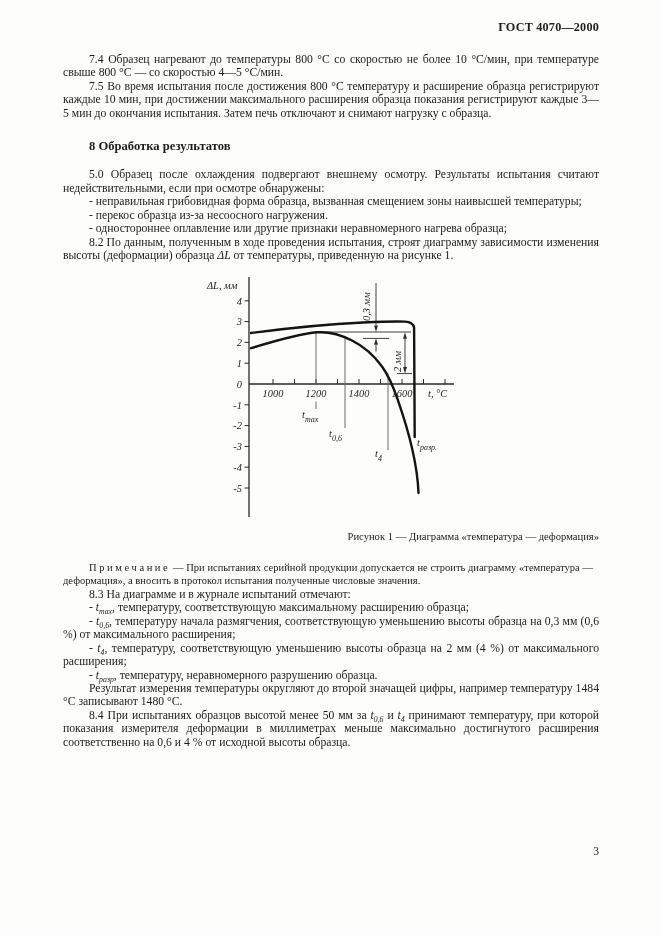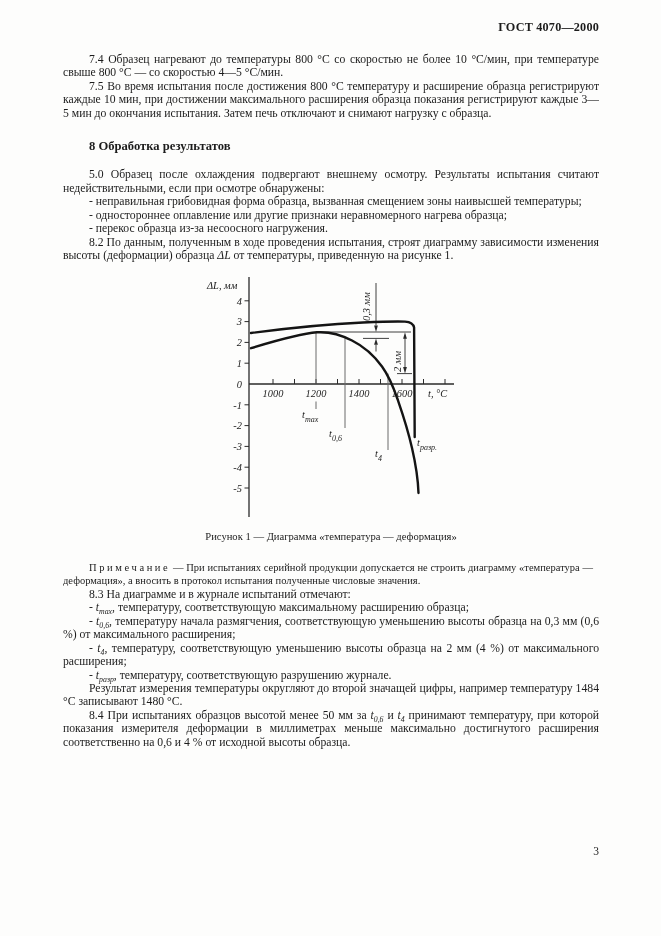--- a/index.html
+++ b/index.html
@@ -6,43 +6,43 @@
   body{width:661px;height:936px;background:#ffffff;font-family:"Liberation Serif",serif;color:#1c1c1c;}
   .page{position:relative;width:661px;height:936px;background:#fdfdfc;overflow:hidden}
   .doc-code{position:absolute;top:20px;right:62px;font-weight:bold;font-size:12.2px;letter-spacing:.2px}
   .content{position:absolute;left:63px;top:53px;width:536px}
   p.body{margin:0;text-indent:26px;text-align:justify;font-size:11.7px;line-height:13.45px}
   h2.sec{margin:19px 0 14px 0;padding-left:26px;font-size:12.6px;font-weight:bold}
   i.var{font-style:italic}
   sub.vs{font-size:7.8px;font-style:italic;line-height:0}
   .figure-block{position:relative;height:252px;margin-top:8px}
   .figure-block svg{position:absolute;left:126px;top:0}
-  .caption{text-align:center;font-size:10.6px;margin-top:9px;line-height:12px}
+  .caption{text-align:right;font-size:10.6px;margin-top:9px;line-height:12px}
   p.note{margin:19px 6px 0 0;text-indent:26px;text-align:justify;font-size:10.5px;line-height:12.7px}
   .sp{letter-spacing:2.6px}
   .pageno{position:absolute;top:845px;right:62px;font-size:11.5px}
   svg text{font-style:italic;font-size:10.4px;fill:#1c1c1c;font-family:"Liberation Serif",serif}
   svg .sub{font-size:8px}
 </style>
 </head>
 <body>
 
 <div class="page">
   <div class="doc-code">ГОСТ 4070—2000</div>
 
   <div class="content">
     <p class="body">7.4 Образец нагревают до температуры 800 °С со скоростью не более 10 °С/мин, при температуре свыше 800 °С — со скоростью 4—5 °С/мин.</p>
     <p class="body">7.5 Во время испытания после достижения 800 °С температуру и расширение образца регистрируют каждые 10 мин, при достижении максимального расширения образца показания регистрируют каждые 3—5 мин до окончания испытания. Затем печь отключают и снимают нагрузку с образца.</p>
 
     <h2 class="sec">8 Обработка результатов</h2>
 
     <p class="body">5.0 Образец после охлаждения подвергают внешнему осмотру. Результаты испытания считают недействительными, если при осмотре обнаружены:</p>
     <p class="body">- неправильная грибовидная форма образца, вызванная смещением зоны наивысшей температуры;</p>
+    <p class="body">- перекос образца из-за несоосного нагружения.</p>
     <p class="body">- одностороннее оплавление или другие признаки неравномерного нагрева образца;</p>
-    <p class="body">- перекос образца из-за несоосного нагружения.</p>
 
     <p class="body"><span>8.2 По данным, полученным в ходе проведения испытания, строят диаграмму зависимости изменения высоты (деформации) образца </span><i class="var">ΔL</i><span> от температуры, приведенную на рисунке 1.</span></p>
 
     <div class="figure-block">
       <svg width="292" height="252" viewBox="188 310 292 252">
 
         <line x1="248" y1="317" x2="248" y2="557" stroke="#2a2a2a" stroke-width="1.3"></line>
         <line x1="248" y1="424" x2="453" y2="424" stroke="#2a2a2a" stroke-width="1.3"></line>
 
         <g stroke="#2a2a2a" stroke-width="1">
@@ -129,21 +129,21 @@
     </div>
 
     <div class="caption">Рисунок 1 — Диаграмма «температура — деформация»</div>
 
     <p class="note"><span class="sp">Примечание</span><span> — При испытаниях серийной продукции допускается не строить диаграмму «температура — деформация», а вносить в протокол испытания полученные числовые значения.</span></p>
 
     <p class="body">8.3 На диаграмме и в журнале испытаний отмечают:</p>
     <p class="body"><span>- </span><i class="var">t</i><sub class="vs">max</sub><span>, температуру, соответствующую максимальному расширению образца;</span></p>
     <p class="body"><span>- </span><i class="var">t</i><sub class="vs">0,6</sub><span>, температуру начала размягчения, соответствующую уменьшению высоты образца на 0,3 мм (0,6 %) от максимального расширения;</span></p>
     <p class="body"><span>- </span><i class="var">t</i><sub class="vs">4</sub><span>, температуру, соответствующую уменьшению высоты образца на 2 мм (4 %) от максимального расширения;</span></p>
-    <p class="body"><span>- </span><i class="var">t</i><sub class="vs">разр</sub><span>, температуру, соответствующую разрушению журнале.</span></p>
+    <p class="body"><span>- </span><i class="var">t</i><sub class="vs">разр</sub><span>, температуру, неравномерного разрушению образца.</span></p>
     <p class="body">Результат измерения температуры округляют до второй значащей цифры, например температуру 1484 °С записывают 1480 °С.</p>
 
     <p class="body"><span>8.4 При испытаниях образцов высотой менее 50 мм за </span><i class="var">t</i><sub class="vs">0,6</sub><span> и </span><i class="var">t</i><sub class="vs">4</sub><span> принимают температуру, при которой показания измерителя деформации в миллиметрах меньше максимально достигнутого расширения соответственно на 0,6 и 4 % от исходной высоты образца.</span></p>
 
   </div>
 
   <div class="pageno">3</div>
 </div>
 
 </body></html>

